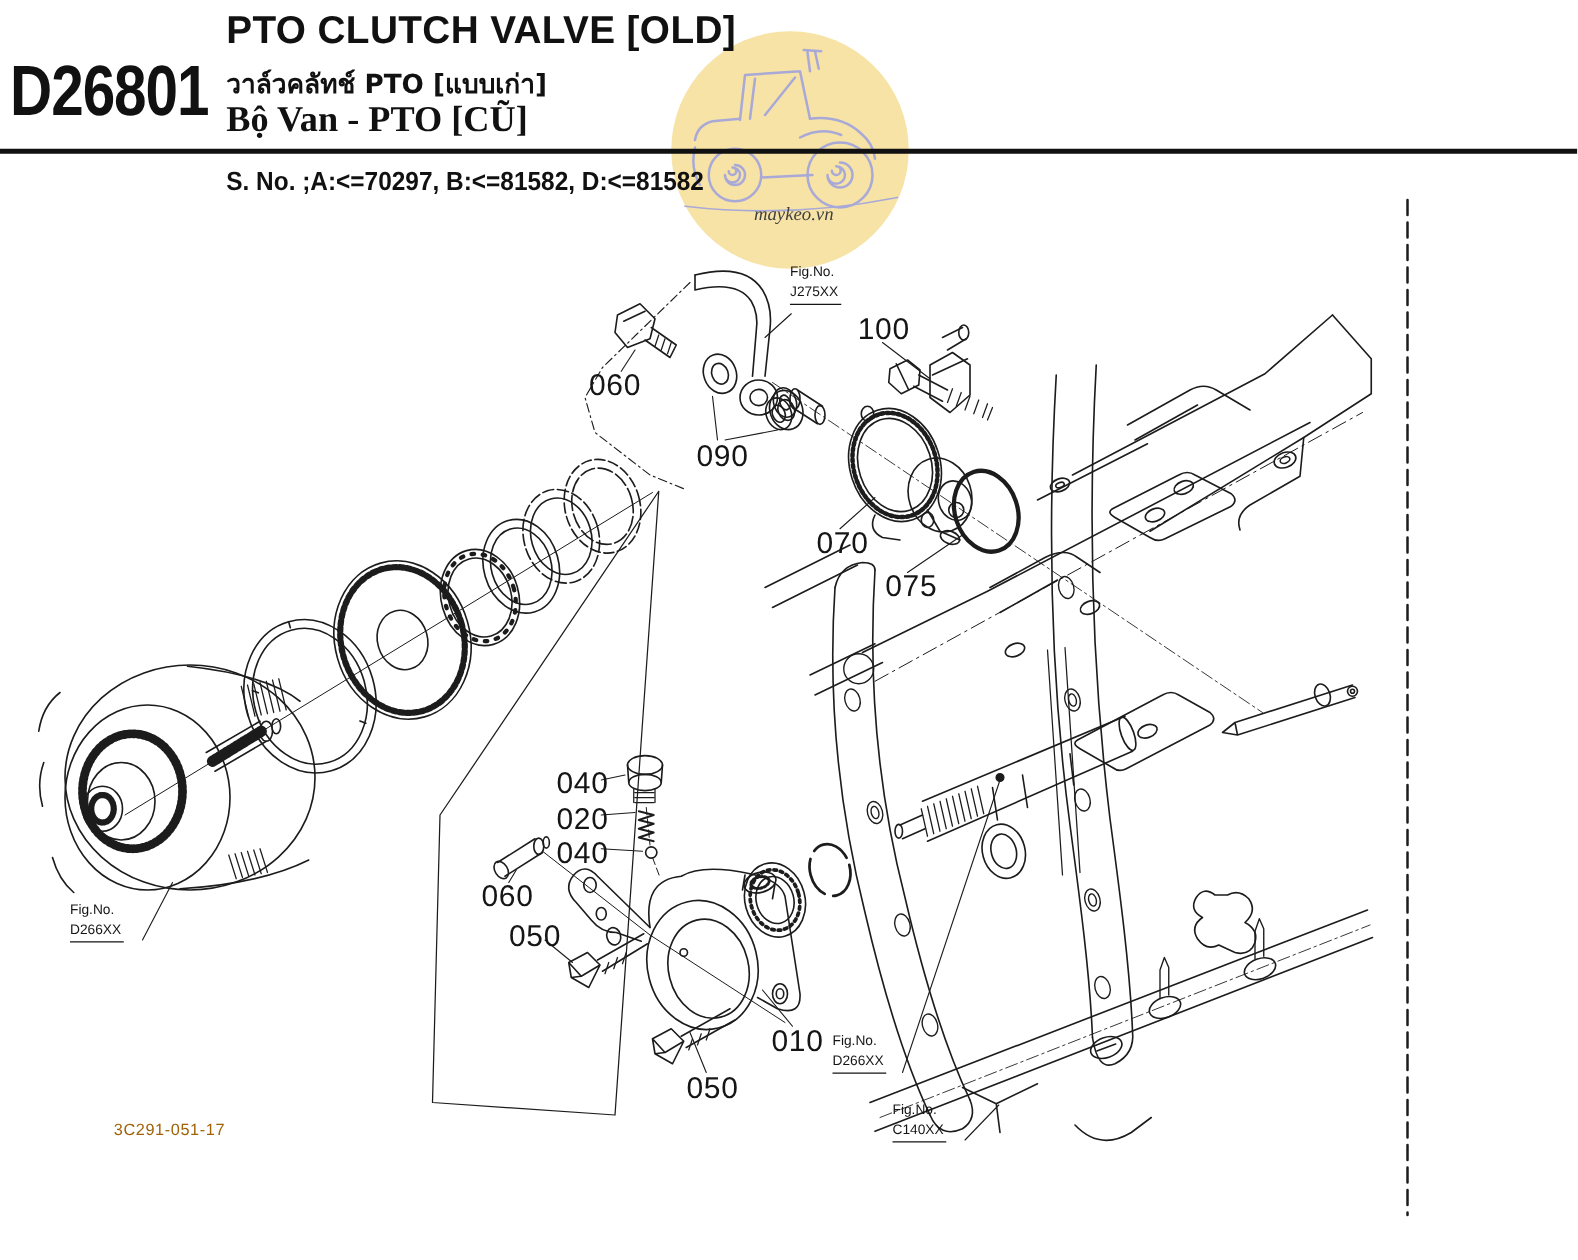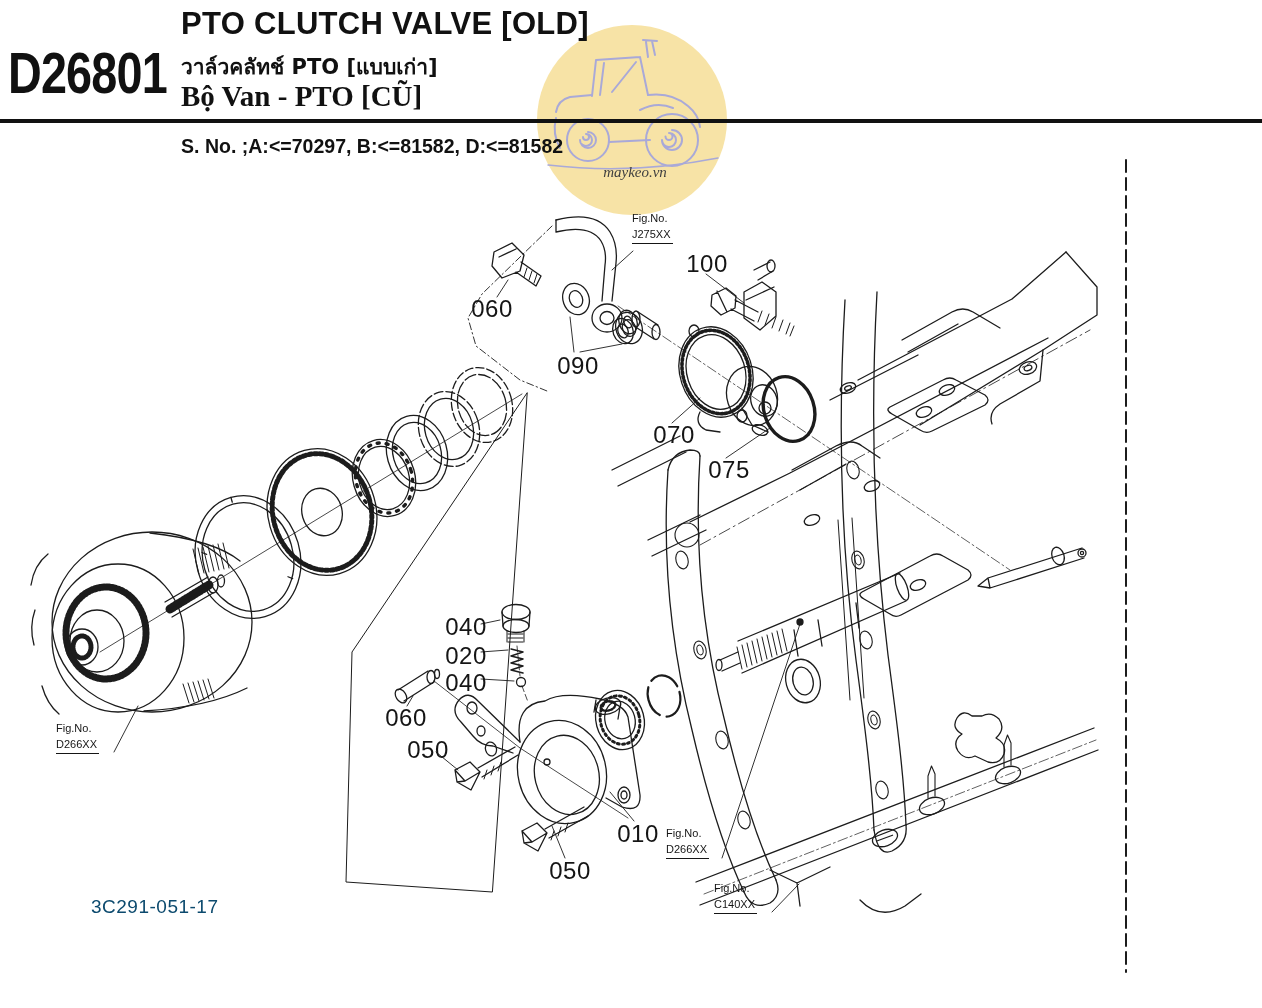--- a/index.html
+++ b/index.html
@@ -17,21 +17,21 @@
           font-family:Liberation Serif, serif;white-space:nowrap;}
   .hdr-rule{position:absolute;left:0;top:119px;width:1262px;height:4px;background:#111;}
   .serial{position:absolute;left:181px;top:134px;font-size:21px;font-weight:700;
           transform:scaleX(.93);transform-origin:left top;white-space:nowrap;}
   .callout{position:absolute;transform:translateX(-50%);font-size:24px;font-weight:400;
            letter-spacing:.5px;color:#151515;white-space:nowrap;}
   .figref{position:absolute;font-size:11px;line-height:16px;color:#151515;white-space:nowrap;}
   .figref .code{display:inline-block;border-bottom:1.6px solid #151515;padding:0 2px 1px 0;}
   .wm-text{position:absolute;left:560px;top:164px;width:150px;text-align:center;
            font-family:"Liberation Serif",serif;font-style:italic;font-size:15px;color:#404040;}
-  .foot-code{position:absolute;left:91px;top:896px;font-size:19px;letter-spacing:.5px;color:#0c4a6e;}
+  .foot-code{position:absolute;left:91px;top:896px;font-size:13px;letter-spacing:.5px;color:#a16207;}
   .foot-models{position:absolute;left:806px;top:982px;font-size:22px;color:#111;white-space:nowrap;}
 </style>
 </head>
 <body>
 
 <div id="page">
 
   <div class="wm-circle"></div>
 
   <svg width="1262" height="1008" viewBox="0 0 1262 1008">

